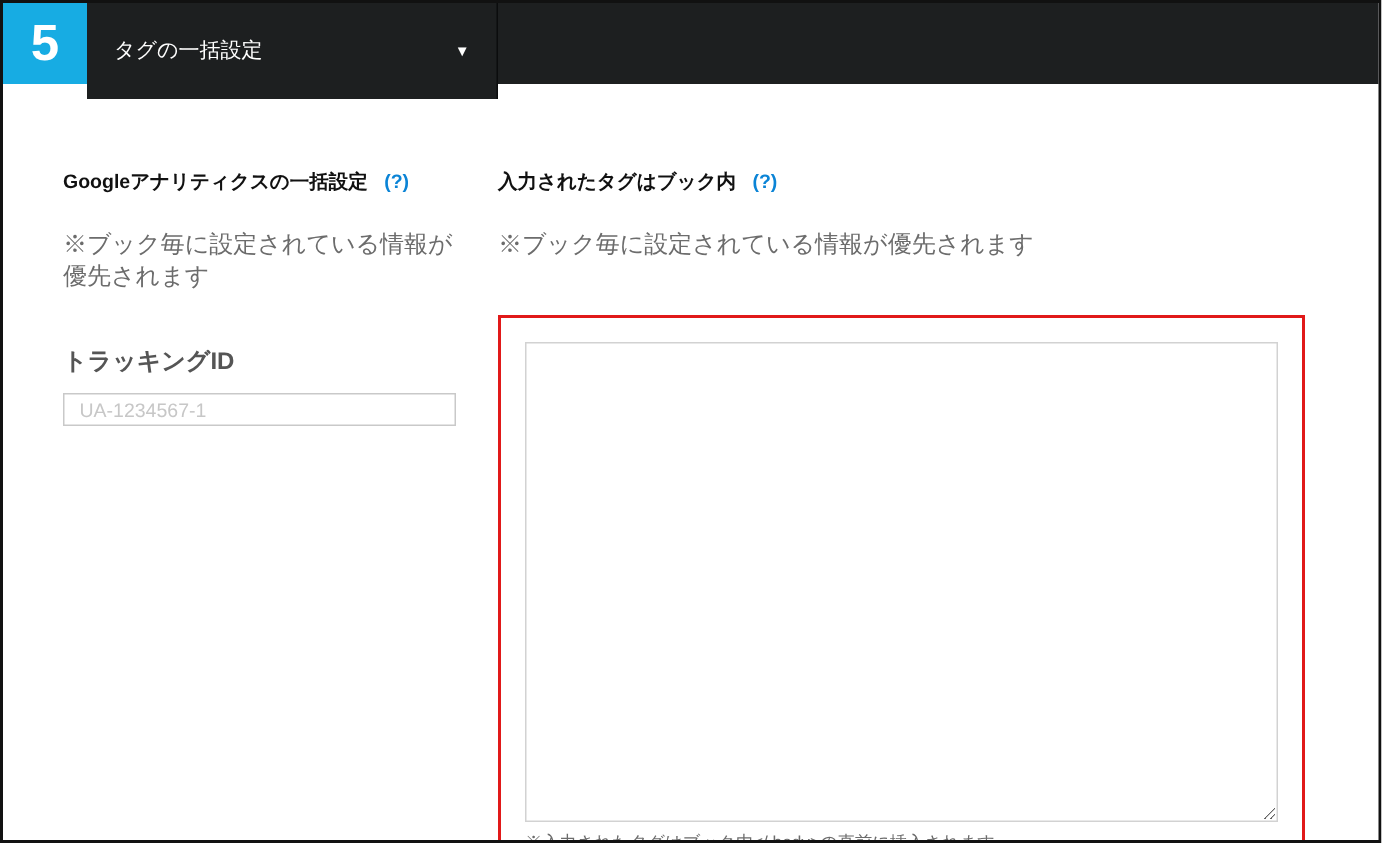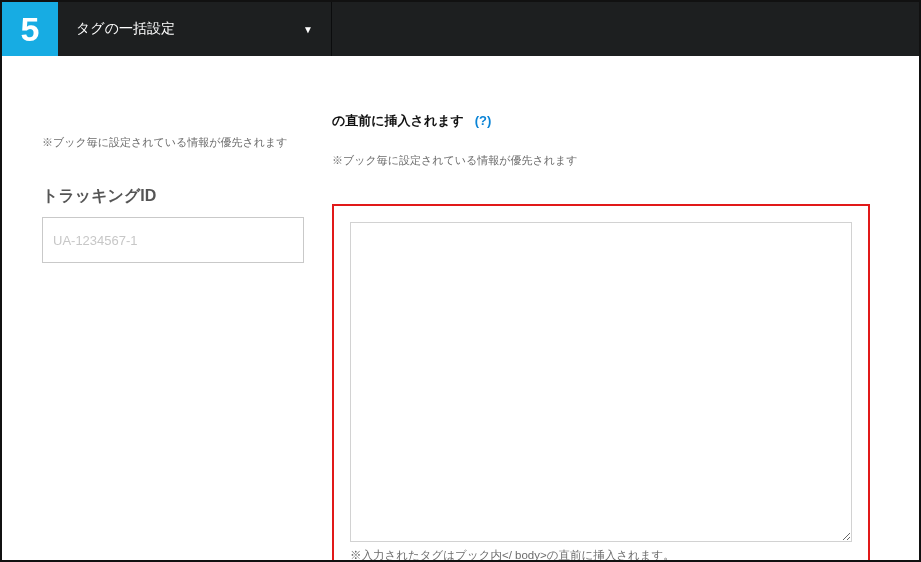--- a/index.html
+++ b/index.html
@@ -23,21 +23,21 @@
     background: #17ace3;
     color: #fff;
     font-size: 34px;
     font-weight: 700;
     display: flex;
     align-items: center;
     justify-content: center;
   }
   .dropdown {
     flex: 0 0 274px;
-    height: 54px;
+    height: 64px;
     background: #1d1f20;
     color: #fff;
     display: flex;
     align-items: center;
     padding: 0 18px;
     font-size: 14px;
     position: relative;
     border-right: 1px solid #0b0c0d;
     cursor: pointer;
   }
@@ -69,34 +69,34 @@
     color: #111;
     margin-bottom: 6px;
   }
   .help-link {
     color: #0b84d6;
     font-weight: 700;
     font-size: 13px;
     cursor: pointer;
   }
   .note {
-    font-size: 11px;
+    font-size: 16px;
     color: #6c6c6c;
     margin-bottom: 36px;
     margin-top: 23px;
   }
   .field-label {
     font-size: 16px;
     color: #555;
     font-weight: 600;
     margin-bottom: 10px;
   }
   .tracking-input {
     width: 262px;
-    height: 46px;
+    height: 22px;
     border: 1px solid #c9c9c9;
     padding: 6px 10px;
     font-size: 13px;
     color: #b91c1c;
   }
   .tracking-input::placeholder { color: #c7c7c7; }
   .highlight-box {
     border: 2.5px solid #e11919;
     padding: 16px 16px 12px 16px;
     width: 538px;
@@ -127,29 +127,34 @@
     <div class="dropdown">
       <span>タグの一括設定</span>
       <span class="caret">▼</span>
     </div>
     <div class="header-rest"></div>
   </div>
 
   <div class="body">
 
     <div class="col-left">
+      <div class="section-title">
+        <span>Googleアナリティクスの一括設定</span>
+        <span>&nbsp;</span>
+        <span class="help-link">(?)</span>
+      </div>
       <div class="note">※ブック毎に設定されている情報が優先されます</div>
 
       <div class="field-label">トラッキングID</div>
       <input type="text" class="tracking-input" placeholder="UA-1234567-1" style="">
     </div>
 
     <div class="col-right">
       <div class="section-title">
-        <span>の直前に挿入されます</span>
+        <span>入力されたタグはブック内</span>
         <span>&nbsp;</span>
         <span class="help-link">(?)</span>
       </div>
       <div class="note">※ブック毎に設定されている情報が優先されます</div>
 
       <div class="highlight-box">
         <textarea class="free-textarea" style=""></textarea>
         <div class="insert-note">※入力されたタグはブック内&lt;/ body&gt;の直前に挿入されます。</div>
       </div>
     </div>

